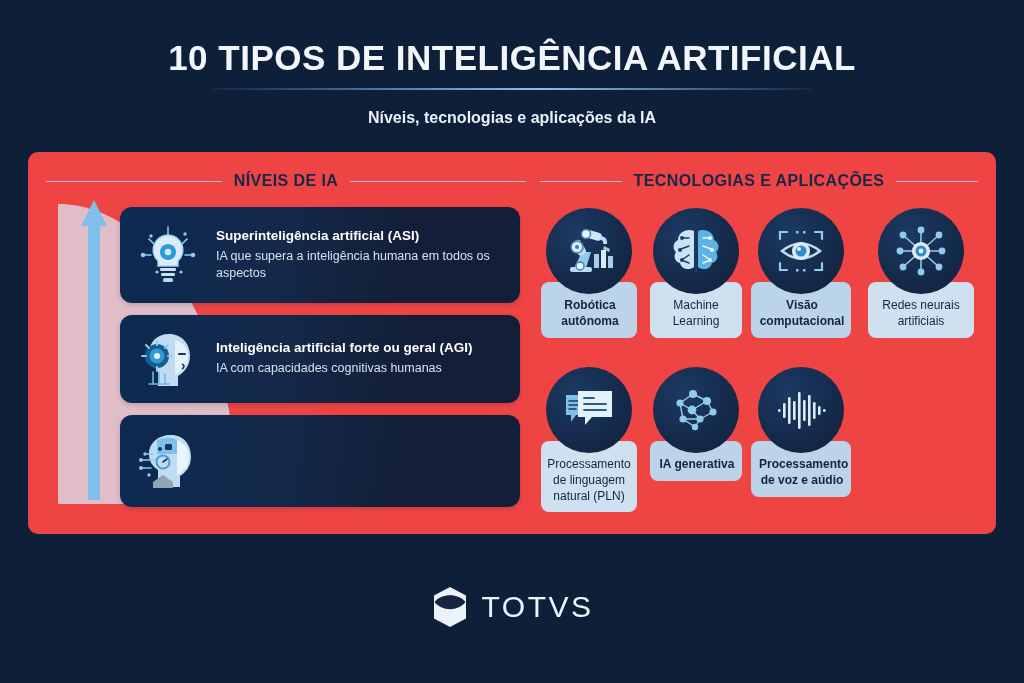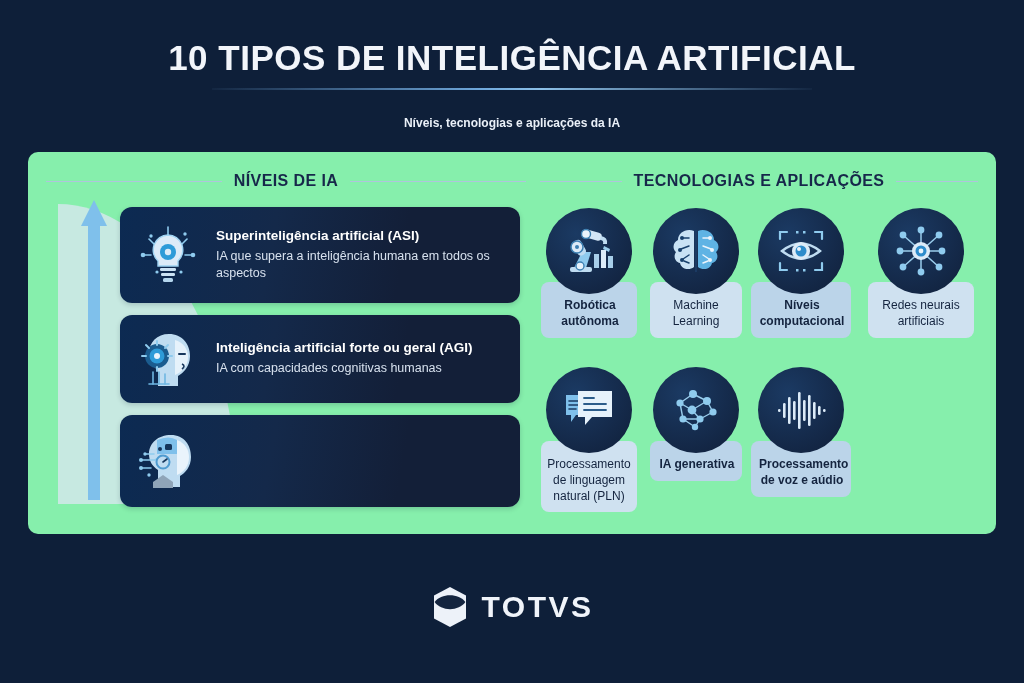--- a/index.html
+++ b/index.html
@@ -16,31 +16,31 @@
     position: absolute; left: 0; top: 38px; width: 1024px;
     text-align: center;
     font-size: 35px; font-weight: bold; letter-spacing: 0.5px;
     color: #F2F5FA;
   }
   .title-rule {
     position: absolute; left: 212px; top: 88px; width: 600px; height: 2px;
     background: linear-gradient(to right, rgba(120,170,220,0.05), #6FA8DC 45%, #8CC0E8 55%, rgba(120,170,220,0.05));
   }
   .subtitle {
-    position: absolute; left: 0; top: 116px; width: 1024px;
+    position: absolute; left: 0; top: 109px; width: 1024px;
     text-align: center;
-    font-size: 12px; font-weight: bold;
+    font-size: 16px; font-weight: bold;
     color: #EAF0F8;
   }
 
   
   .panel {
     position: absolute; left: 28px; top: 152px;
     width: 968px; height: 382px;
-    background: #86efac;
+    background: #ef4444;
     border-radius: 10px;
   }
 
   
   .sec-head {
     position: absolute; top: 18px; height: 22px;
     display: flex; align-items: center; gap: 12px;
   }
   .sec-head .rule { height: 1px; background: #AFC4DC; flex: 1 1 auto; min-width: 20px; }
   .sec-head .txt {
@@ -94,21 +94,21 @@
   .lb-strong { font-weight: bold; background: #BBD4E9; padding-left: 8px; }
   .lb-light  { font-weight: normal; background: #CFE1F0; }
   .lb-plain  { font-weight: normal; background: #CFE1F0; }
 
   
   .logo-wrap {
     position: absolute; left: 0; top: 586px; width: 1024px;
     display: flex; align-items: center; justify-content: center; gap: 13px;
   }
   .logo-text {
-    font-size: 30px; font-weight: bold; letter-spacing: 2.5px; color: #F0F4FA;
+    font-size: 30px; font-weight: normal; letter-spacing: 2.5px; color: #F0F4FA;
   }
 </style>
 </head>
 <body>
 
 <div id="root">
 
   <div class="title">10 TIPOS DE INTELIGÊNCIA ARTIFICIAL</div>
   <div class="title-rule"></div>
   <div class="subtitle">Níveis, tecnologias e aplicações da IA</div>
@@ -277,21 +277,21 @@
             <rect x="31" y="9" width="2.5" height="2.5"></rect>
             <rect x="24" y="47" width="2.5" height="2.5"></rect>
             <rect x="31" y="47" width="2.5" height="2.5"></rect>
           </g>
           <path d="M10 29 q19 -15 38 0 q-19 15 -38 0 z" fill="none" stroke="#BFDCF1" stroke-width="2.4"></path>
           <circle cx="29" cy="29" r="9" fill="#DCEBF8"></circle>
           <circle cx="29" cy="29" r="5.5" fill="#2E8CCB"></circle>
           <circle cx="27" cy="27" r="2" fill="#EAF4FC"></circle>
         </svg>
       </div>
-      <div class="tech-label lb-strong" style="width:100px;">Níveis computacional</div>
+      <div class="tech-label lb-strong" style="width:100px;">Visão computacional</div>
     </div>
 
     <div class="tech" style="left:840px; top:56px; width:106px;">
       <div class="tech-circle">
         <svg width="58" height="58" viewBox="0 0 58 58">
           <g stroke="#9ACDEC" stroke-width="1.5" stroke-linecap="round">
             <line x1="29" y1="29" x2="11" y2="13"></line>
             <line x1="29" y1="29" x2="29" y2="8"></line>
             <line x1="29" y1="29" x2="47" y2="13"></line>
             <line x1="29" y1="29" x2="50" y2="29"></line>

